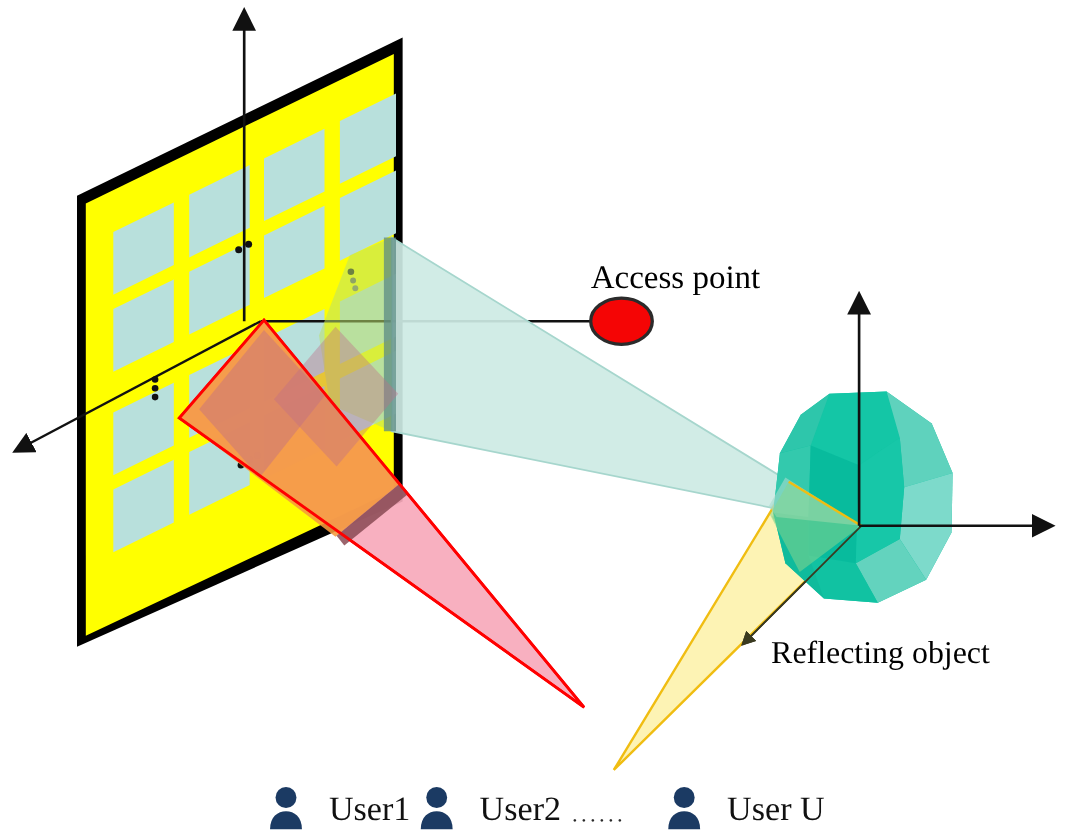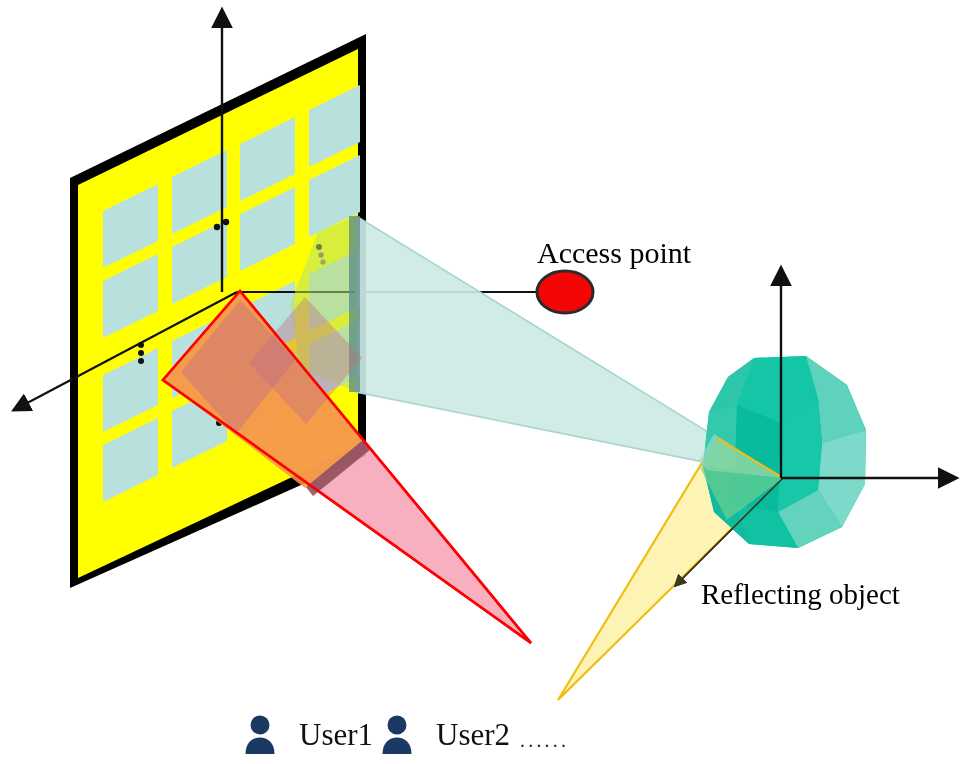--- a/index.html
+++ b/index.html
@@ -226,14 +226,21 @@
   <div class="user-group" id="user-2">
     <svg class="user-icon" width="34" height="40" viewBox="0 0 34 40">
       <circle cx="17" cy="11" r="9.5" fill="#1b3a63"></circle>
       <path d="M2.5,40 C2.5,28.5 9.5,23.5 17,23.5 C24.5,23.5 31.5,28.5 31.5,40 Z" fill="#1b3a63"></path>
     </svg>
     <span class="user-label">User2</span>
   </div>
 
   <div id="user-ellipsis">······</div>
 
+  <div class="user-group" id="user-u">
+    <svg class="user-icon" width="34" height="40" viewBox="0 0 34 40">
+      <circle cx="17" cy="11" r="9.5" fill="#1b3a63"></circle>
+      <path d="M2.5,40 C2.5,28.5 9.5,23.5 17,23.5 C24.5,23.5 31.5,28.5 31.5,40 Z" fill="#1b3a63"></path>
+    </svg>
+    <span class="user-label">User U</span>
+  </div>
 
 </div>
 
 </body></html>

